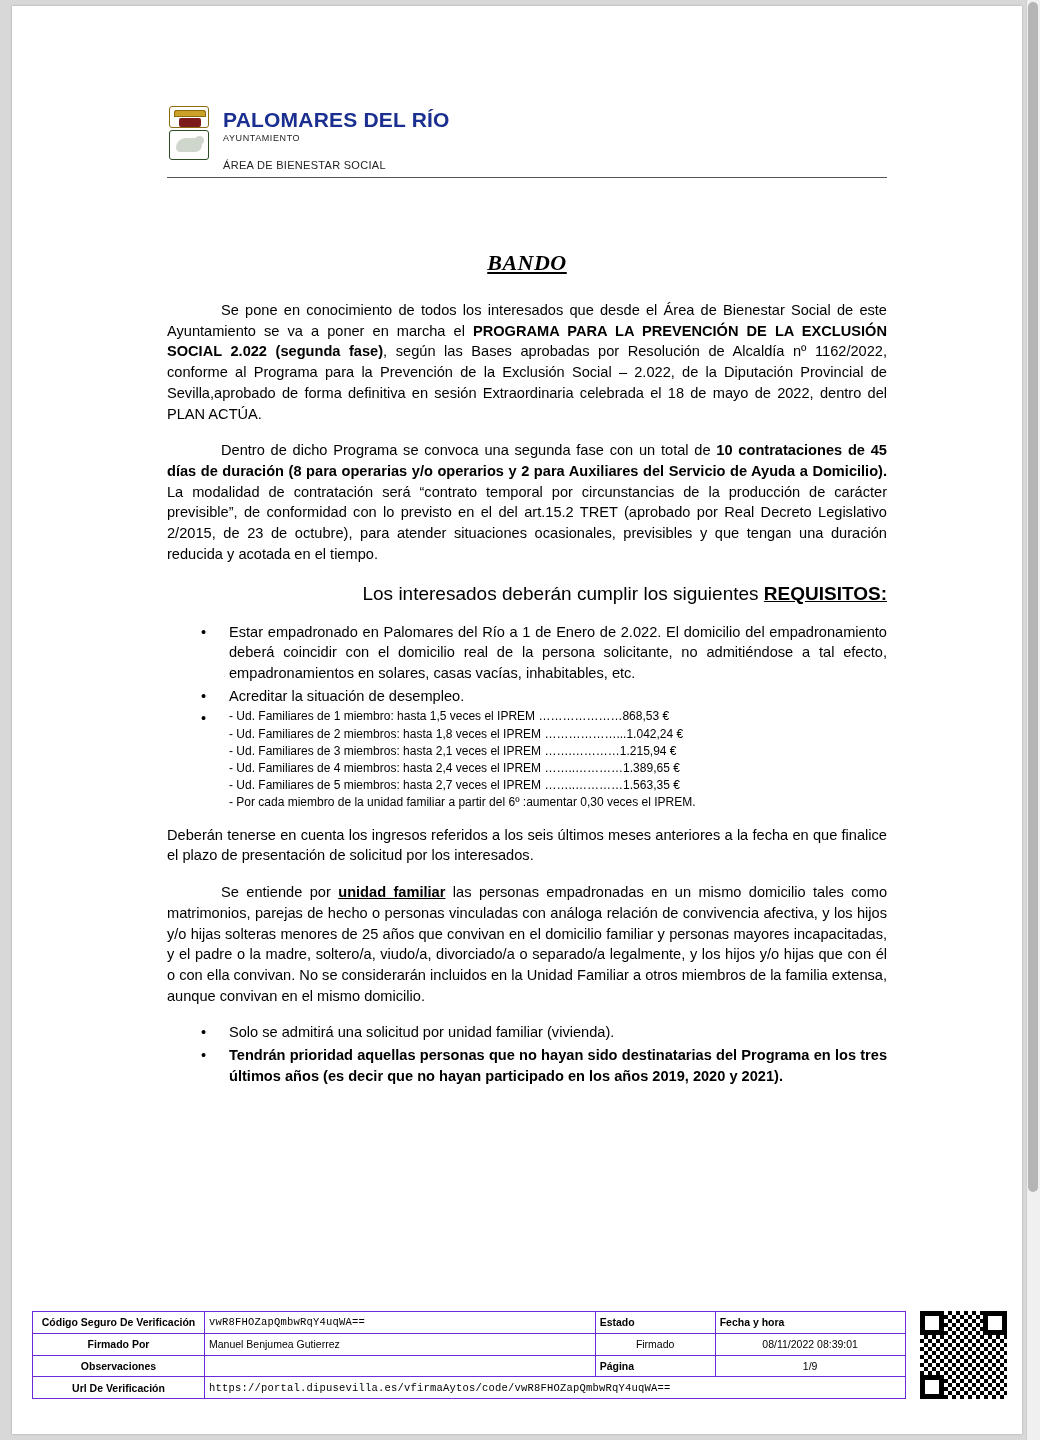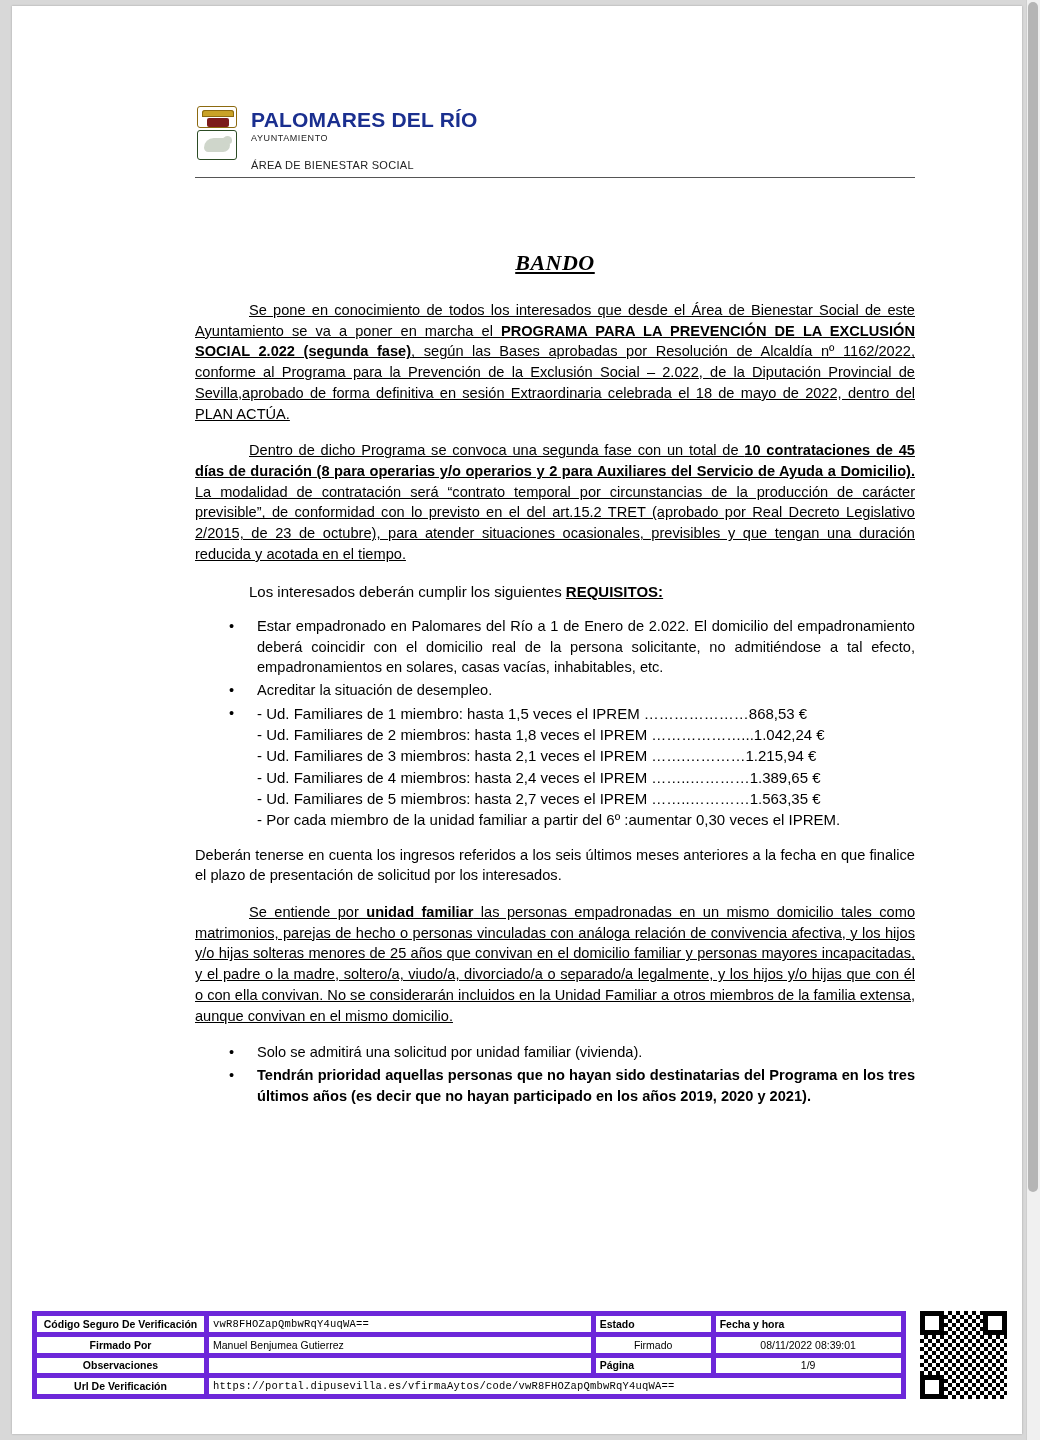--- a/index.html
+++ b/index.html
@@ -34,21 +34,20 @@
     left: 12px; top: 6px;
     width: 1010px;
     height: 1428px;
     background: #ffffff;
     box-shadow: 0 0 2px rgba(0,0,0,.25);
   }
   .doc-inner {
     position: absolute;
     left: 155px; top: 100px;
     width: 720px;
-    margin-left: 28px;
   }
 
   
   .letterhead {
     display: flex;
     align-items: flex-start;
     gap: 12px;
     padding-bottom: 6px;
     border-bottom: 1px solid #555;
   }
@@ -141,21 +140,21 @@
     margin: 72px 0 24px 0;
     letter-spacing: .5px;
   }
   p.body {
     font-size: 14.6px;
     line-height: 1.42;
     text-align: justify;
     margin: 0 0 16px 0;
     color: #000;
   }
-  p.indent { text-indent: 54px; text-decoration: underline; }
+  p.indent { text-indent: 54px; }
   .b { font-weight: bold; }
   .u { text-decoration: underline; }
 
   ul.bullets {
     margin: 0 0 14px 0;
     padding: 0;
     list-style: none;
   }
   ul.bullets > li {
     position: relative;
@@ -168,48 +167,49 @@
   ul.bullets > li:before {
     content: "\2022";
     position: absolute;
     left: 34px;
     top: 0;
   }
   .sub-lines {
     margin-top: 2px;
   }
   .sub-lines div {
-    font-size: 15px;
+    font-size: 12px;
     line-height: 1.42;
     white-space: nowrap;
   }
   .req-line {
-    font-size: 15px;
+    font-size: 19px;
     line-height: 1.42;
     text-indent: 54px;
     margin: 0 0 14px 0;
+    text-align: right;
   }
 
   
   .footer {
     position: absolute;
     left: 20px;
     top: 1305px;
     width: 975px;
     display: flex;
     align-items: stretch;
     gap: 6px;
   }
   table.csv {
     border-collapse: collapse;
     width: 880px;
     font-family: "Liberation Sans", sans-serif;
   }
   table.csv td {
-    border: 5px solid #6d28d9;
+    border: 1px solid #6d28d9;
     height: 19px;
     padding: 0 4px;
     font-size: 10.5px;
     vertical-align: middle;
   }
   td.lbl {
     width: 172px;
     font-weight: bold;
     font-size: 10.5px;
     text-align: center;

